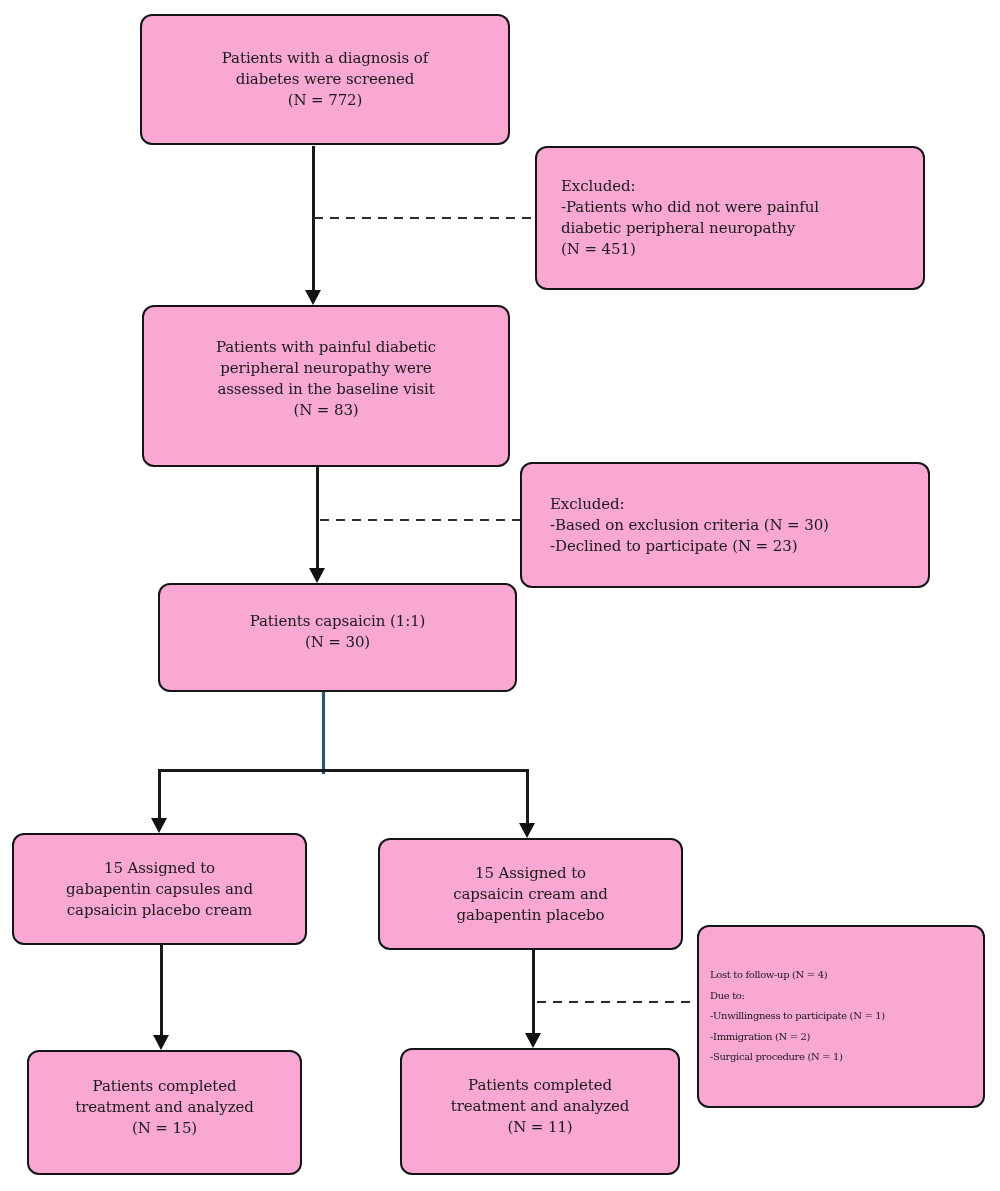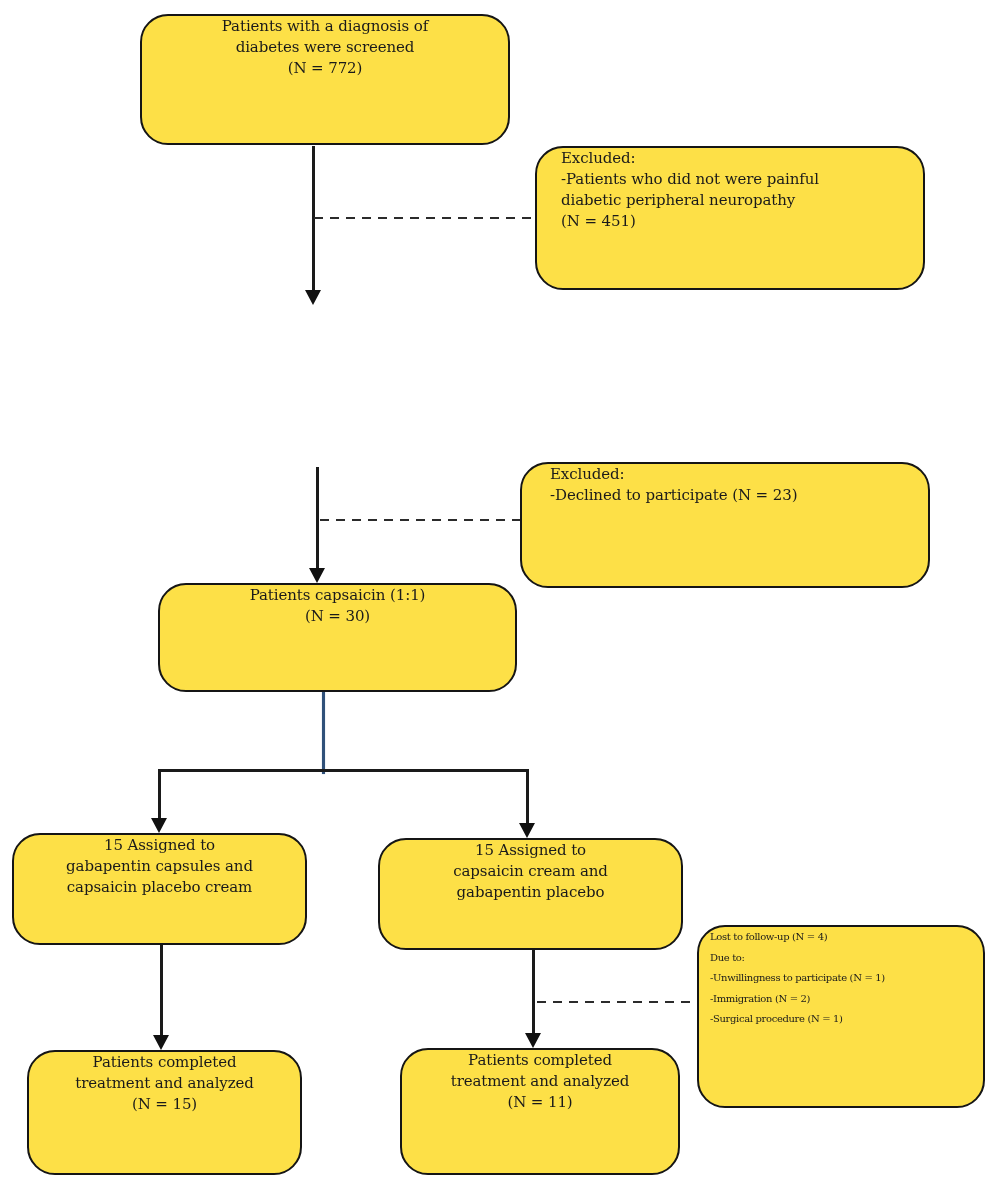--- a/index.html
+++ b/index.html
@@ -13,25 +13,25 @@
     height: 1191px;
     background: #ffffff;
     font-family: "DejaVu Serif", serif;
     color: #1a1a1a;
     overflow: hidden;
   }
   .node {
     position: absolute;
     box-sizing: border-box;
     border: 2.5px solid #151515;
-    border-radius: 28px;
-    background: #fde047;
+    border-radius: 12px;
+    background: #f9a8d4;
     display: flex;
     flex-direction: column;
-    justify-content: flex-start;
+    justify-content: center;
     font-size: 15px;
     line-height: 21px;
     letter-spacing: -0.1px;
   }
   .node .line { white-space: nowrap; }
   .node.centered { align-items: center; text-align: center; }
   .node.lefted   { align-items: flex-start; text-align: left; }
 
   .vline {
     position: absolute;
@@ -97,23 +97,30 @@
       <div class="line">(N = 772)</div>
     </div>
 
   <div class="node lefted" style="left:535px; top:146px; width:390px; height:144px; padding-left:24px;">
       <div class="line">Excluded:</div>
       <div class="line">-Patients who did not were painful</div>
       <div class="line">diabetic peripheral neuropathy</div>
       <div class="line">(N = 451)</div>
     </div>
 
+  <div class="node centered" style="left:142px; top:305px; width:368px; height:162px; padding-bottom:14px;">
+      <div class="line">Patients with painful diabetic</div>
+      <div class="line">peripheral neuropathy were</div>
+      <div class="line">assessed in the baseline visit</div>
+      <div class="line">(N = 83)</div>
+    </div>
 
   <div class="node lefted" style="left:520px; top:462px; width:410px; height:126px; padding-left:28px;">
       <div class="line">Excluded:</div>
+      <div class="line">-Based on exclusion criteria (N = 30)</div>
       <div class="line">-Declined to participate (N = 23)</div>
     </div>
 
   <div class="node centered" style="left:158px; top:583px; width:359px; height:109px; padding-bottom:12px;">
       <div class="line">Patients capsaicin (1:1)</div>
       <div class="line">(N = 30)</div>
     </div>
 
   <div class="node centered" style="left:12px; top:833px; width:295px; height:112px;">
       <div class="line">15 Assigned to</div>

